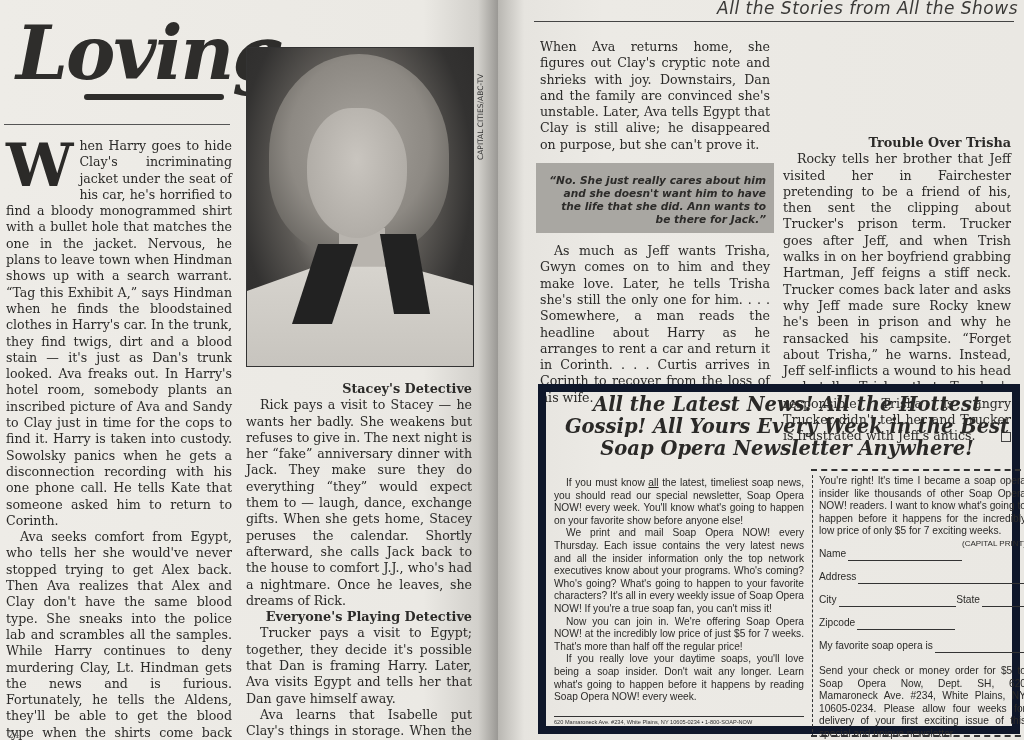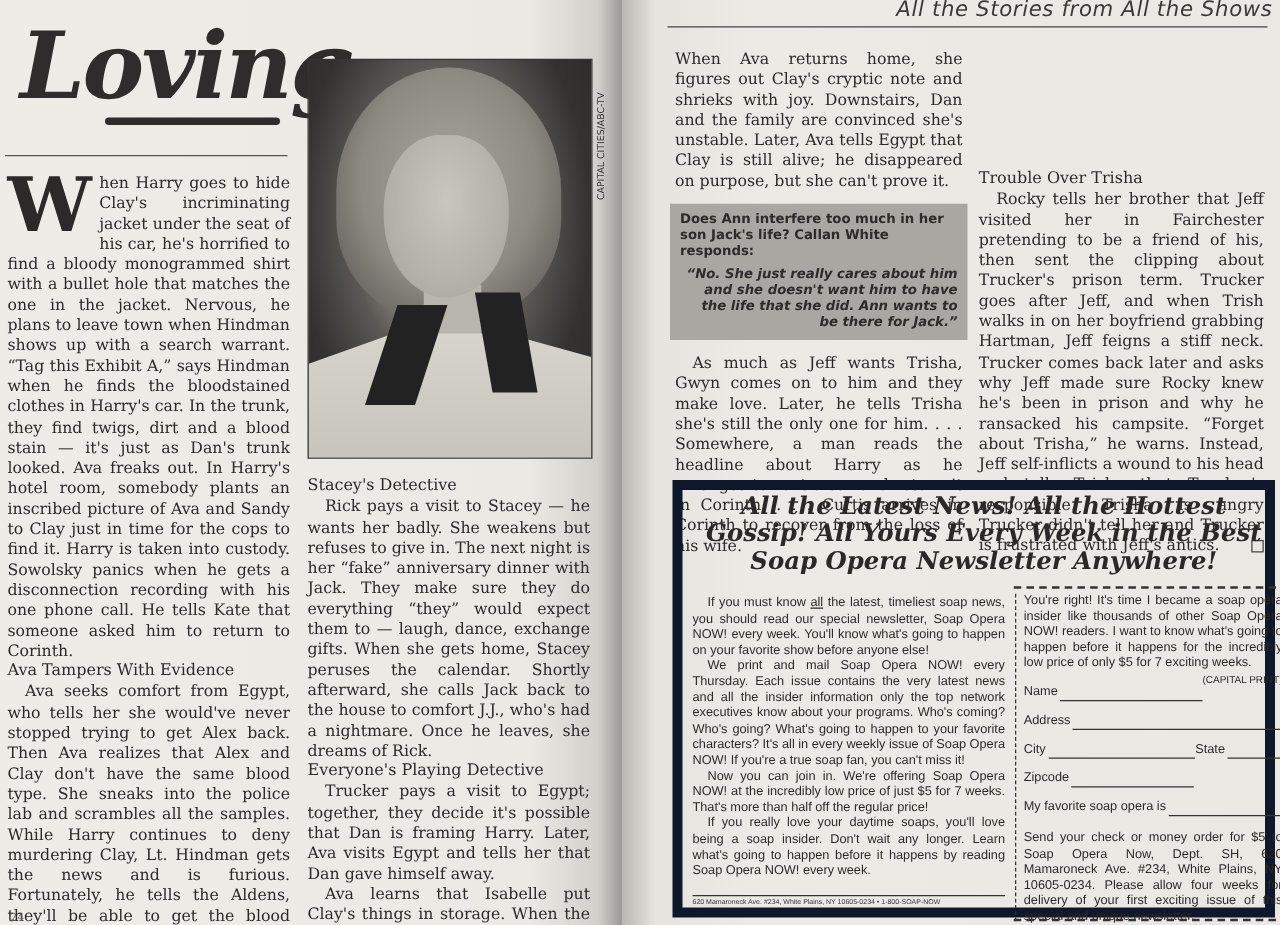--- a/index.html
+++ b/index.html
@@ -26,21 +26,21 @@
   .logo-swash {
     position: absolute; left: 78px; top: 86px; width: 140px; height: 6px;
     background: #2e2d2b; border-radius: 3px;
   }
   .logo-rule { position: absolute; left: 4px; top: 124px; width: 226px; height: 1px; background: #555; }
 
   .col { position: absolute; font-size: 12.6px; line-height: 16.3px; text-align: justify; hyphens: auto; }
   .col p { margin: 0; text-indent: 14px; }
   .col p.noindent { text-indent: 0; }
   .col h3 {
-    margin: 0; text-align: left; font-size: 12.8px; font-weight: normal; line-height: 16.3px;
+    margin: 0; text-align: right; font-size: 12.8px; font-weight: bold; line-height: 16.3px;
   }
   .col-1 { left: 6px; top: 138px; width: 226px; }
   .dropcap {
     float: left; font-size: 60px; line-height: 48px; font-weight: bold;
     margin: 3px 6px 0 0; color: #2b2a28; font-family: "DejaVu Serif", serif;
   }
 
   .photo {
     position: absolute; left: 246px; top: 47px; width: 226px; height: 318px;
     background: radial-gradient(ellipse at 48% 40%, #bdb9b3 0%, #9f9b95 22%, #5c5955 45%, #333231 70%, #2a2928 100%);
@@ -129,21 +129,20 @@
 
 <div class="page page-left">
   <div class="logo">
     <span class="logo-text">Loving</span>
     <div class="logo-swash"></div>
   </div>
   <div class="logo-rule"></div>
 
   <div class="col col-1">
     <p class="noindent"><span class="dropcap">W</span><span>hen Harry goes to hide Clay's incriminating jacket under the seat of his car, he's horrified to find a bloody monogrammed shirt with a bullet hole that matches the one in the jacket. Nervous, he plans to leave town when Hindman shows up with a search warrant. “Tag this Exhibit A,” says Hindman when he finds the bloodstained clothes in Harry's car. In the trunk, they find twigs, dirt and a blood stain — it's just as Dan's trunk looked. Ava freaks out. In Harry's hotel room, somebody plants an inscribed picture of Ava and Sandy to Clay just in time for the cops to find it. Harry is taken into custody. Sowolsky panics when he gets a disconnection recording with his one phone call. He tells Kate that someone asked him to return to Corinth.</span></p>
-    <h3>Ava Tampers With Evidence</h3>
     <p>Ava seeks comfort from Egypt, who tells her she would've never stopped trying to get Alex back. Then Ava realizes that Alex and Clay don't have the same blood type. She sneaks into the police lab and scrambles all the samples. While Harry continues to deny murdering Clay, Lt. Hindman gets the news and is furious. Fortunately, he tells the Aldens, they'll be able to get the blood type when the shirts come back from fiber analysis.</p>
 
   </div>
 
   <div class="photo">
     <div class="hair"></div>
     <div class="neck"></div>
     <div class="face"></div>
     <div class="jacket"></div>
     <div class="lapel-l"></div>
@@ -163,21 +162,20 @@
 </div>
 
 <div class="page page-right"></div>
 
 <div class="running-head">All the Stories from All the Shows</div>
 <div class="head-rule"></div>
 
 <div class="col col-3">
   <p class="noindent">When Ava returns home, she figures out Clay's cryptic note and shrieks with joy. Downstairs, Dan and the family are convinced she's unstable. Later, Ava tells Egypt that Clay is still alive; he disappeared on purpose, but she can't prove it.</p>
   <div class="quote-box">
-    <div class="q">Does Ann interfere too much in her son Jack's life? Callan White responds:</div>
     <div class="a">“No. She just really cares about him and she doesn't want him to have the life that she did. Ann wants to be there for Jack.”</div>
   </div>
   <p>As much as Jeff wants Trisha, Gwyn comes on to him and they make love. Later, he tells Trisha she's still the only one for him. . . . Somewhere, a man reads the headline about Harry as he arranges to rent a car and return it in Corinth. . . . Curtis arrives in Corinth to recover from the loss of his wife.</p>
 </div>
 
 <div class="col col-4">
   <h3 style="margin-top:96px">Trouble Over Trisha</h3>
   <p><span>Rocky tells her brother that Jeff visited her in Fairchester pretending to be a friend of his, then sent the clipping about Trucker's prison term. Trucker goes after Jeff, and when Trish walks in on her boyfriend grabbing Hartman, Jeff feigns a stiff neck. Trucker comes back later and asks why Jeff made sure Rocky knew he's been in prison and why he ransacked his campsite. “Forget about Trisha,” he warns. Instead, Jeff self-inflicts a wound to his head and tells Trisha that Trucker's responsible. Trisha is angry Trucker didn't tell her and Trucker is frustrated with Jeff's antics.</span><span class="end-mark"></span></p>
 </div>
 

